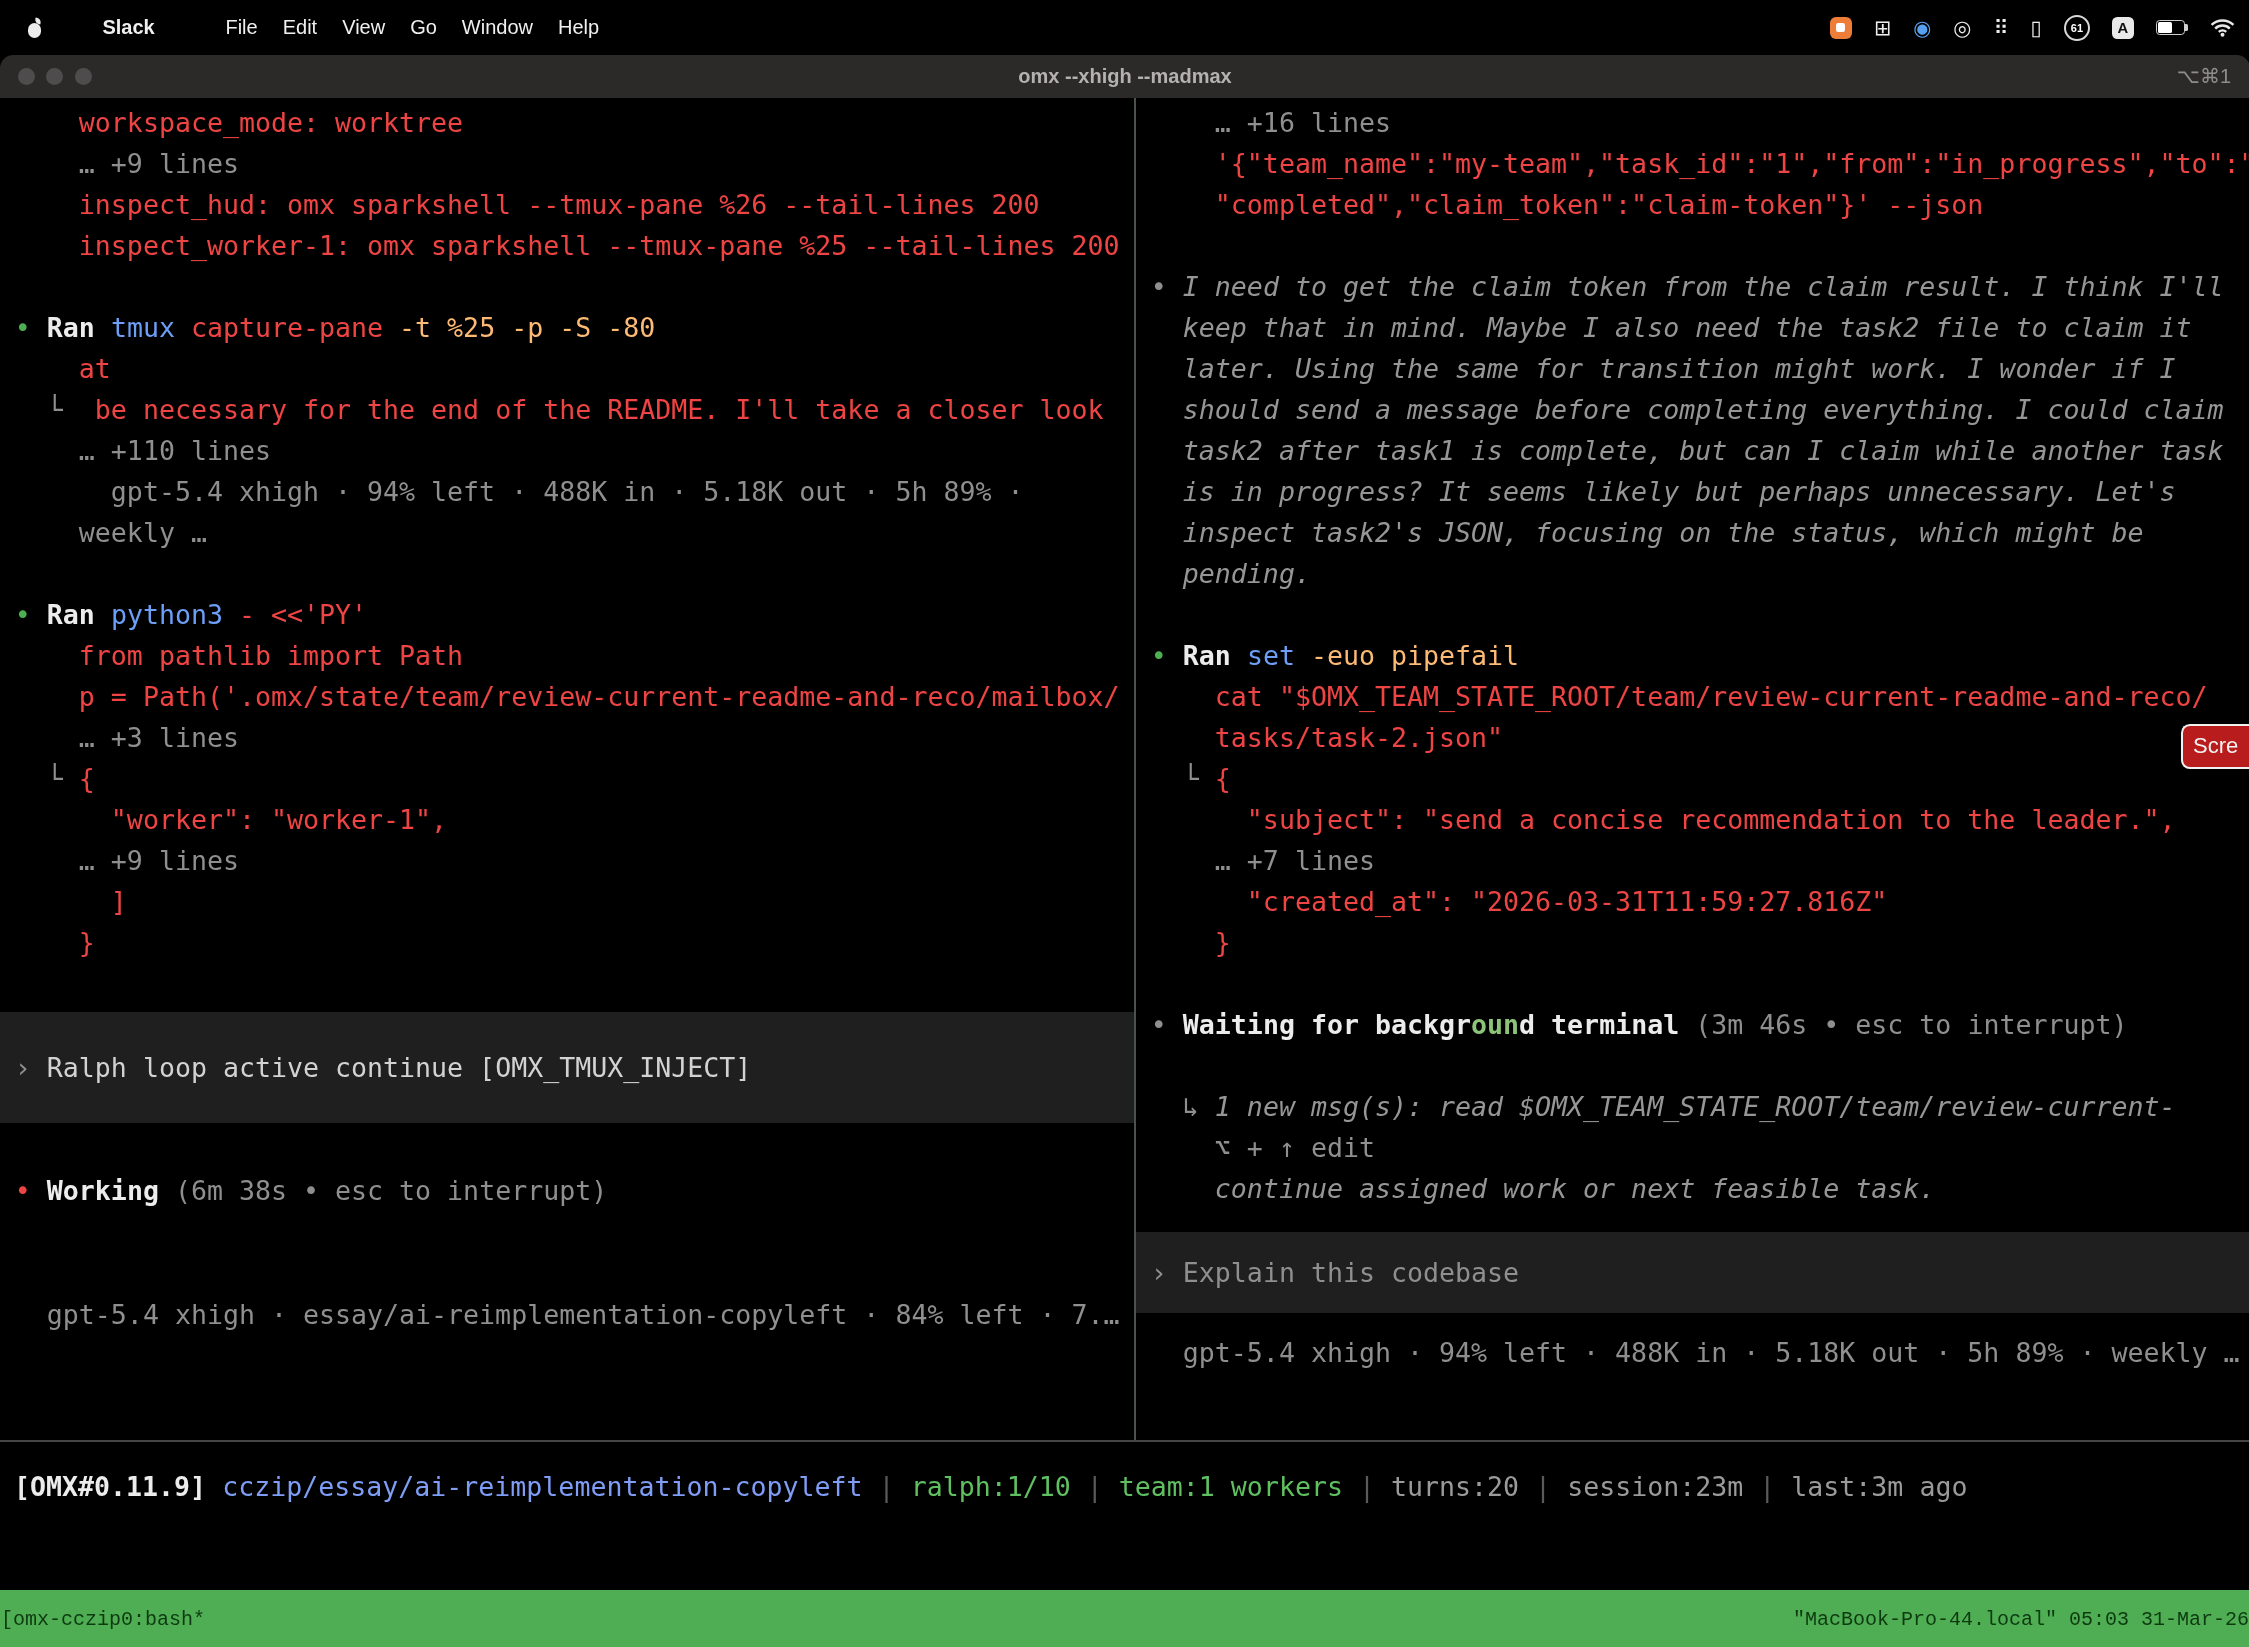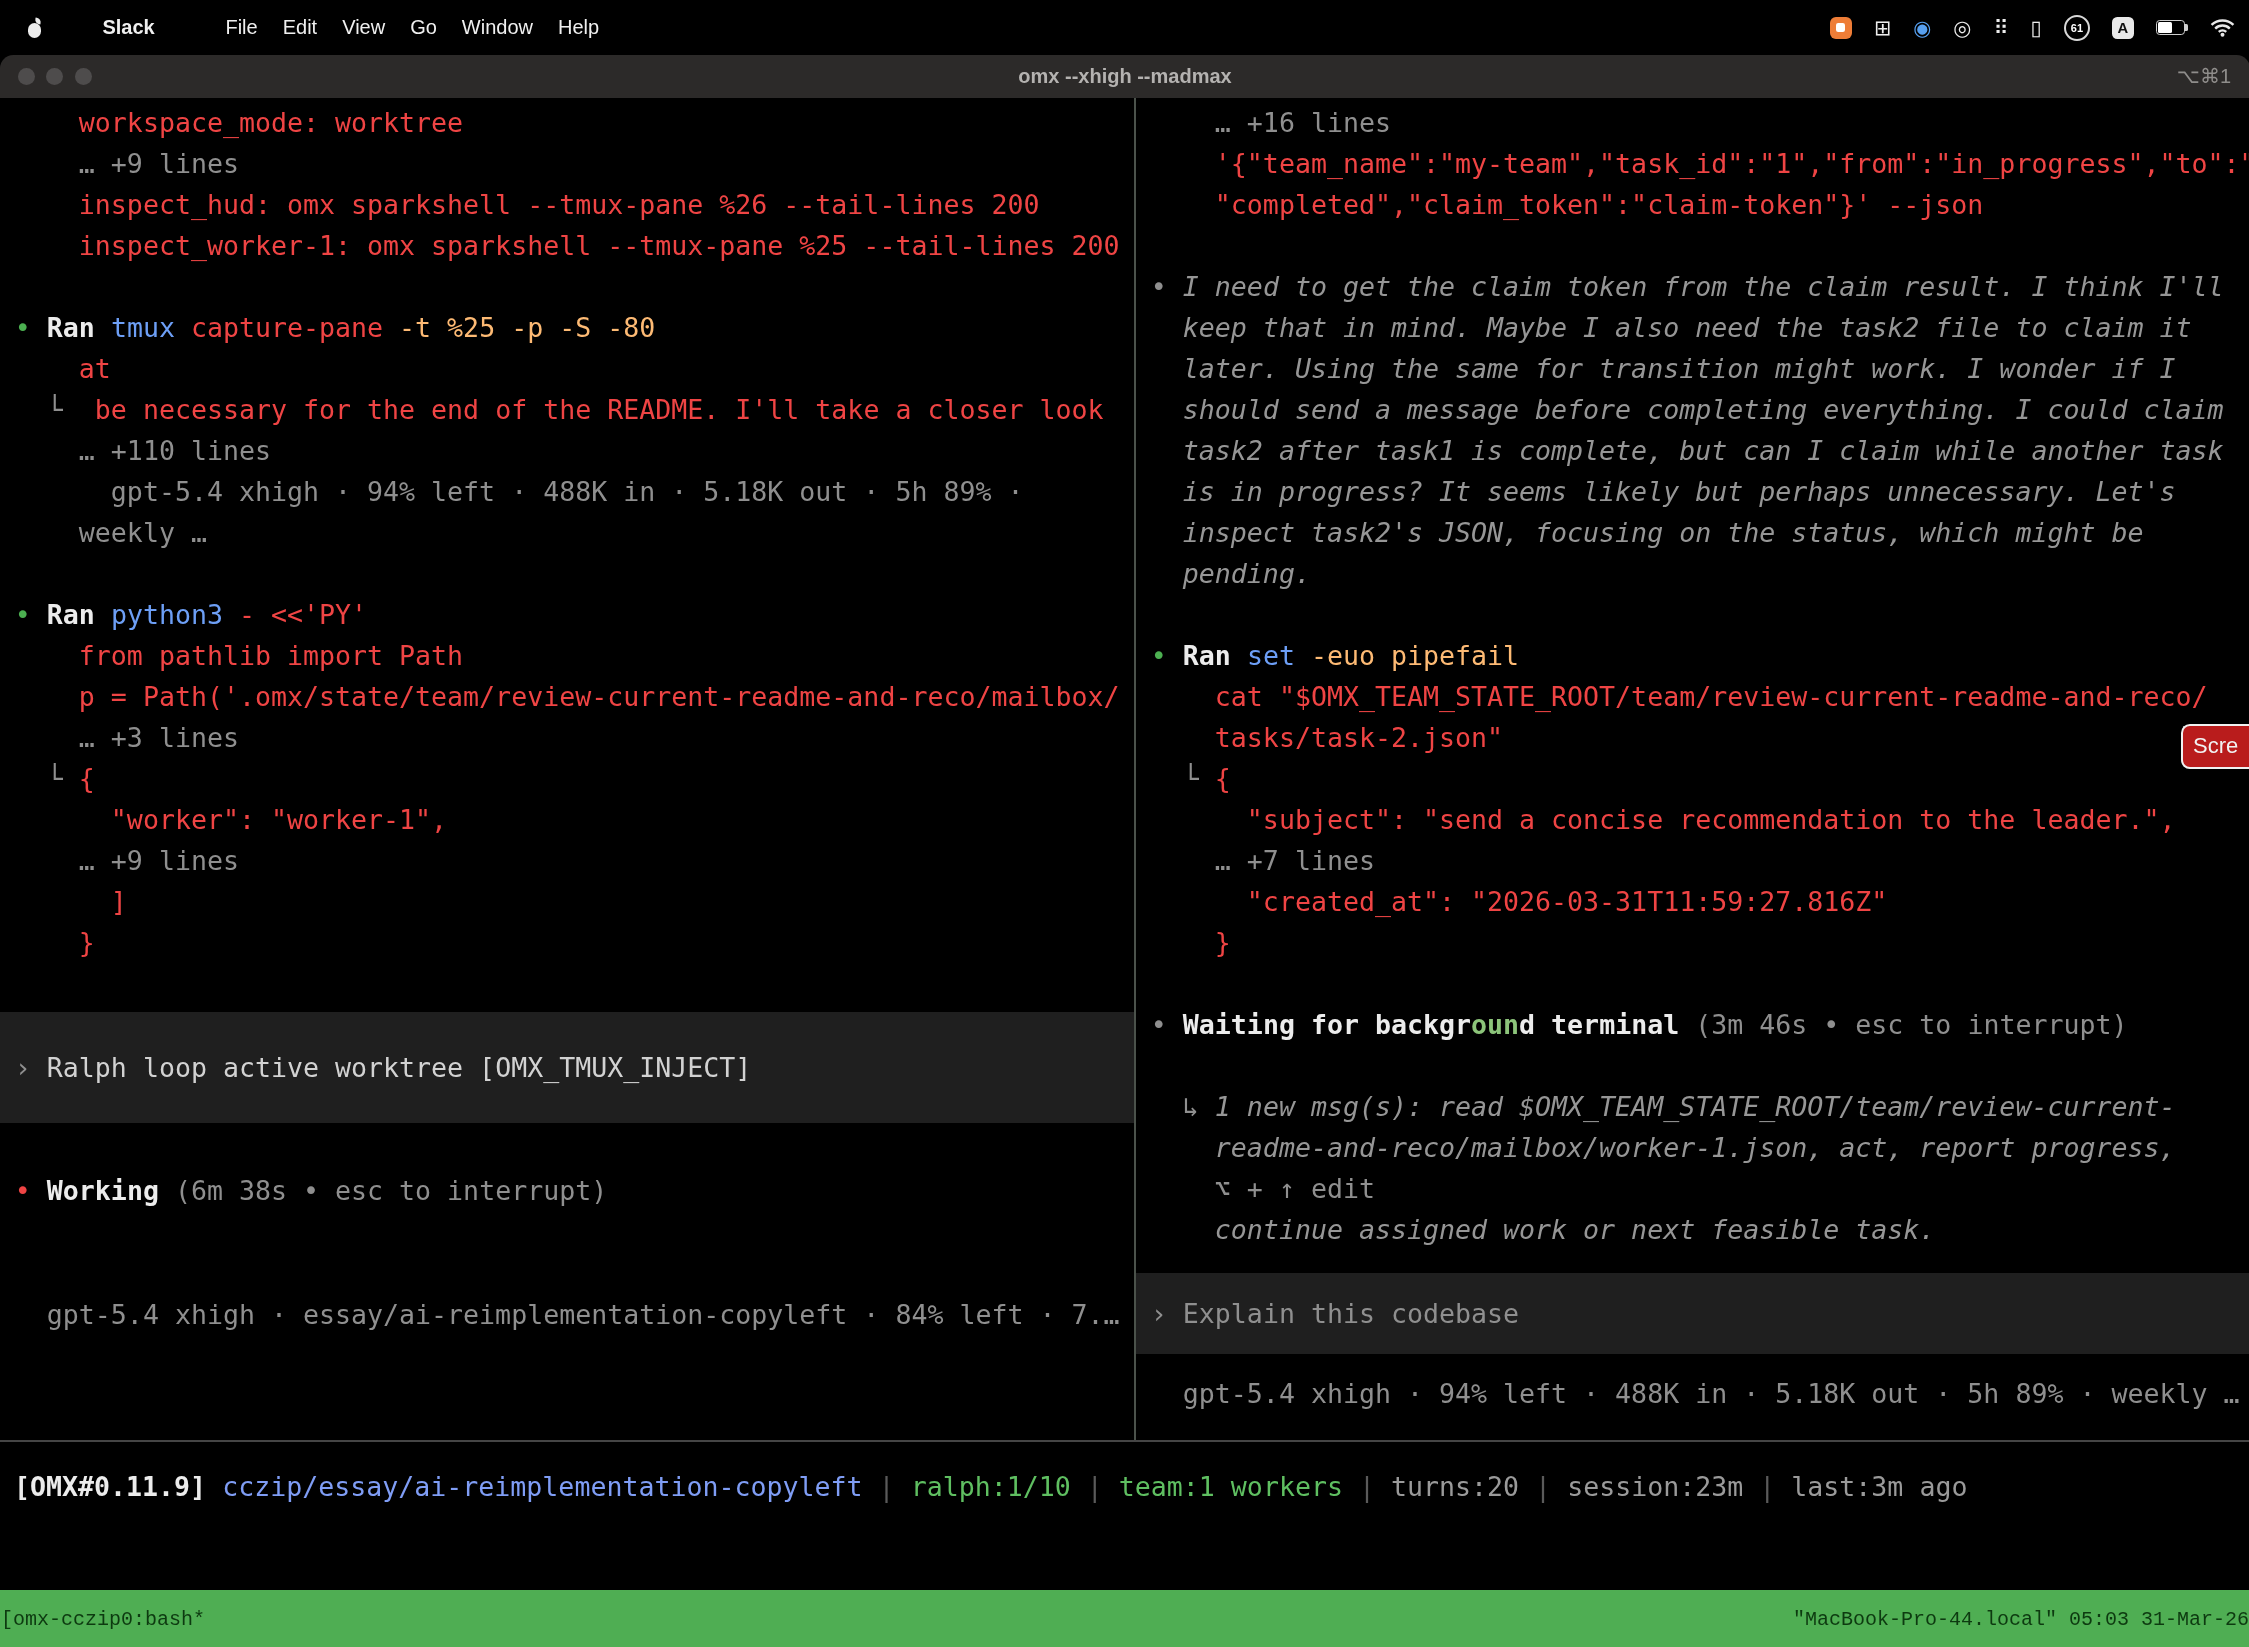--- a/index.html
+++ b/index.html
@@ -147,21 +147,21 @@
           <div class="tline"><span class="s-fg">    from pathlib import Path</span></div>
           <div class="tline"><span class="s-fg">    p = Path('.omx/state/team/review-current-readme-and-reco/mailbox/</span></div>
           <div class="tline"><span class="s-dim">    … +3 lines</span></div>
           <div class="tline"><span class="s-dim">  └ </span><span class="s-fg">{</span></div>
           <div class="tline"><span class="s-fg">      "worker": "worker-1",</span></div>
           <div class="tline"><span class="s-dim">    … +9 lines</span></div>
           <div class="tline"><span class="s-fg">      ]</span></div>
           <div class="tline"><span class="s-fg">    }</span></div>
           <div class="gap" style="height: 49px;"></div>
           <div class="band" style="padding-top: 35px; padding-bottom: 35px;">
-            <div class="tline"><span class="s-dim">› </span><span class="s-bandtxt">Ralph loop active worktree [OMX_TMUX_INJECT]</span></div>
+            <div class="tline"><span class="s-dim">› </span><span class="s-bandtxt">Ralph loop active continue [OMX_TMUX_INJECT]</span></div>
           </div>
           <div class="gap" style="height: 47px;"></div>
           <div class="tline"><span class="s-fg">• </span><span class="s-bfg">Working </span><span class="s-dim">(6m 38s • esc to interrupt)</span></div>
           <div class="gap" style="height: 64px;"></div>
           <div class="gap" style="height: 19px;"></div>
           <div class="tline"><span class="s-dim">  gpt-5.4 xhigh · essay/ai-reimplementation-copyleft · 84% left · 7.…</span></div>
         </div>
       <div class="vdiv"></div>
       <div id="right-pane" class="pane">
           <div class="tline"><span class="s-dim">    … +16 lines</span></div>
@@ -182,21 +182,20 @@
           <div class="tline"><span class="s-fg">    tasks/task-2.json"</span></div>
           <div class="tline"><span class="s-dim">  └ </span><span class="s-fg">{</span></div>
           <div class="tline"><span class="s-fg">      "subject": "send a concise recommendation to the leader.",</span></div>
           <div class="tline"><span class="s-dim">    … +7 lines</span></div>
           <div class="tline"><span class="s-fg">      "created_at": "2026-03-31T11:59:27.816Z"</span></div>
           <div class="tline"><span class="s-fg">    }</span></div>
           <div class="tline"></div>
           <div class="tline"><span class="s-dim">• </span><span class="s-bfg">Waiting for backgr</span><span class="s-shimb">oun</span><span class="s-bfg">d terminal </span><span class="s-dim">(3m 46s • esc to interrupt)</span></div>
           <div class="tline"></div>
           <div class="tline"><span class="s-dim">  ↳ </span><span class="s-dimi">1 new msg(s): read $OMX_TEAM_STATE_ROOT/team/review-current-</span></div>
-          <div class="tline"><span class="s-dimi">    readme-and-reco/mailbox/worker-1.json, act, report progress,</span></div>
           <div class="tline"><span class="s-dim">    ⌥ + ↑ edit</span></div>
           <div class="tline"><span class="s-dimi">    continue assigned work or next feasible task.</span></div>
           <div class="gap" style="height: 23px;"></div>
           <div class="band" style="padding-top: 20px; padding-bottom: 20.7px;">
             <div class="tline"><span class="s-dim">› </span><span class="s-dim">Explain this codebase</span></div>
           </div>
           <div class="gap" style="height: 19px;"></div>
           <div class="tline"><span class="s-dim">  gpt-5.4 xhigh · 94% left · 488K in · 5.18K out · 5h 89% · weekly …</span></div>
         </div>
       <div class="scre">Scre</div>

